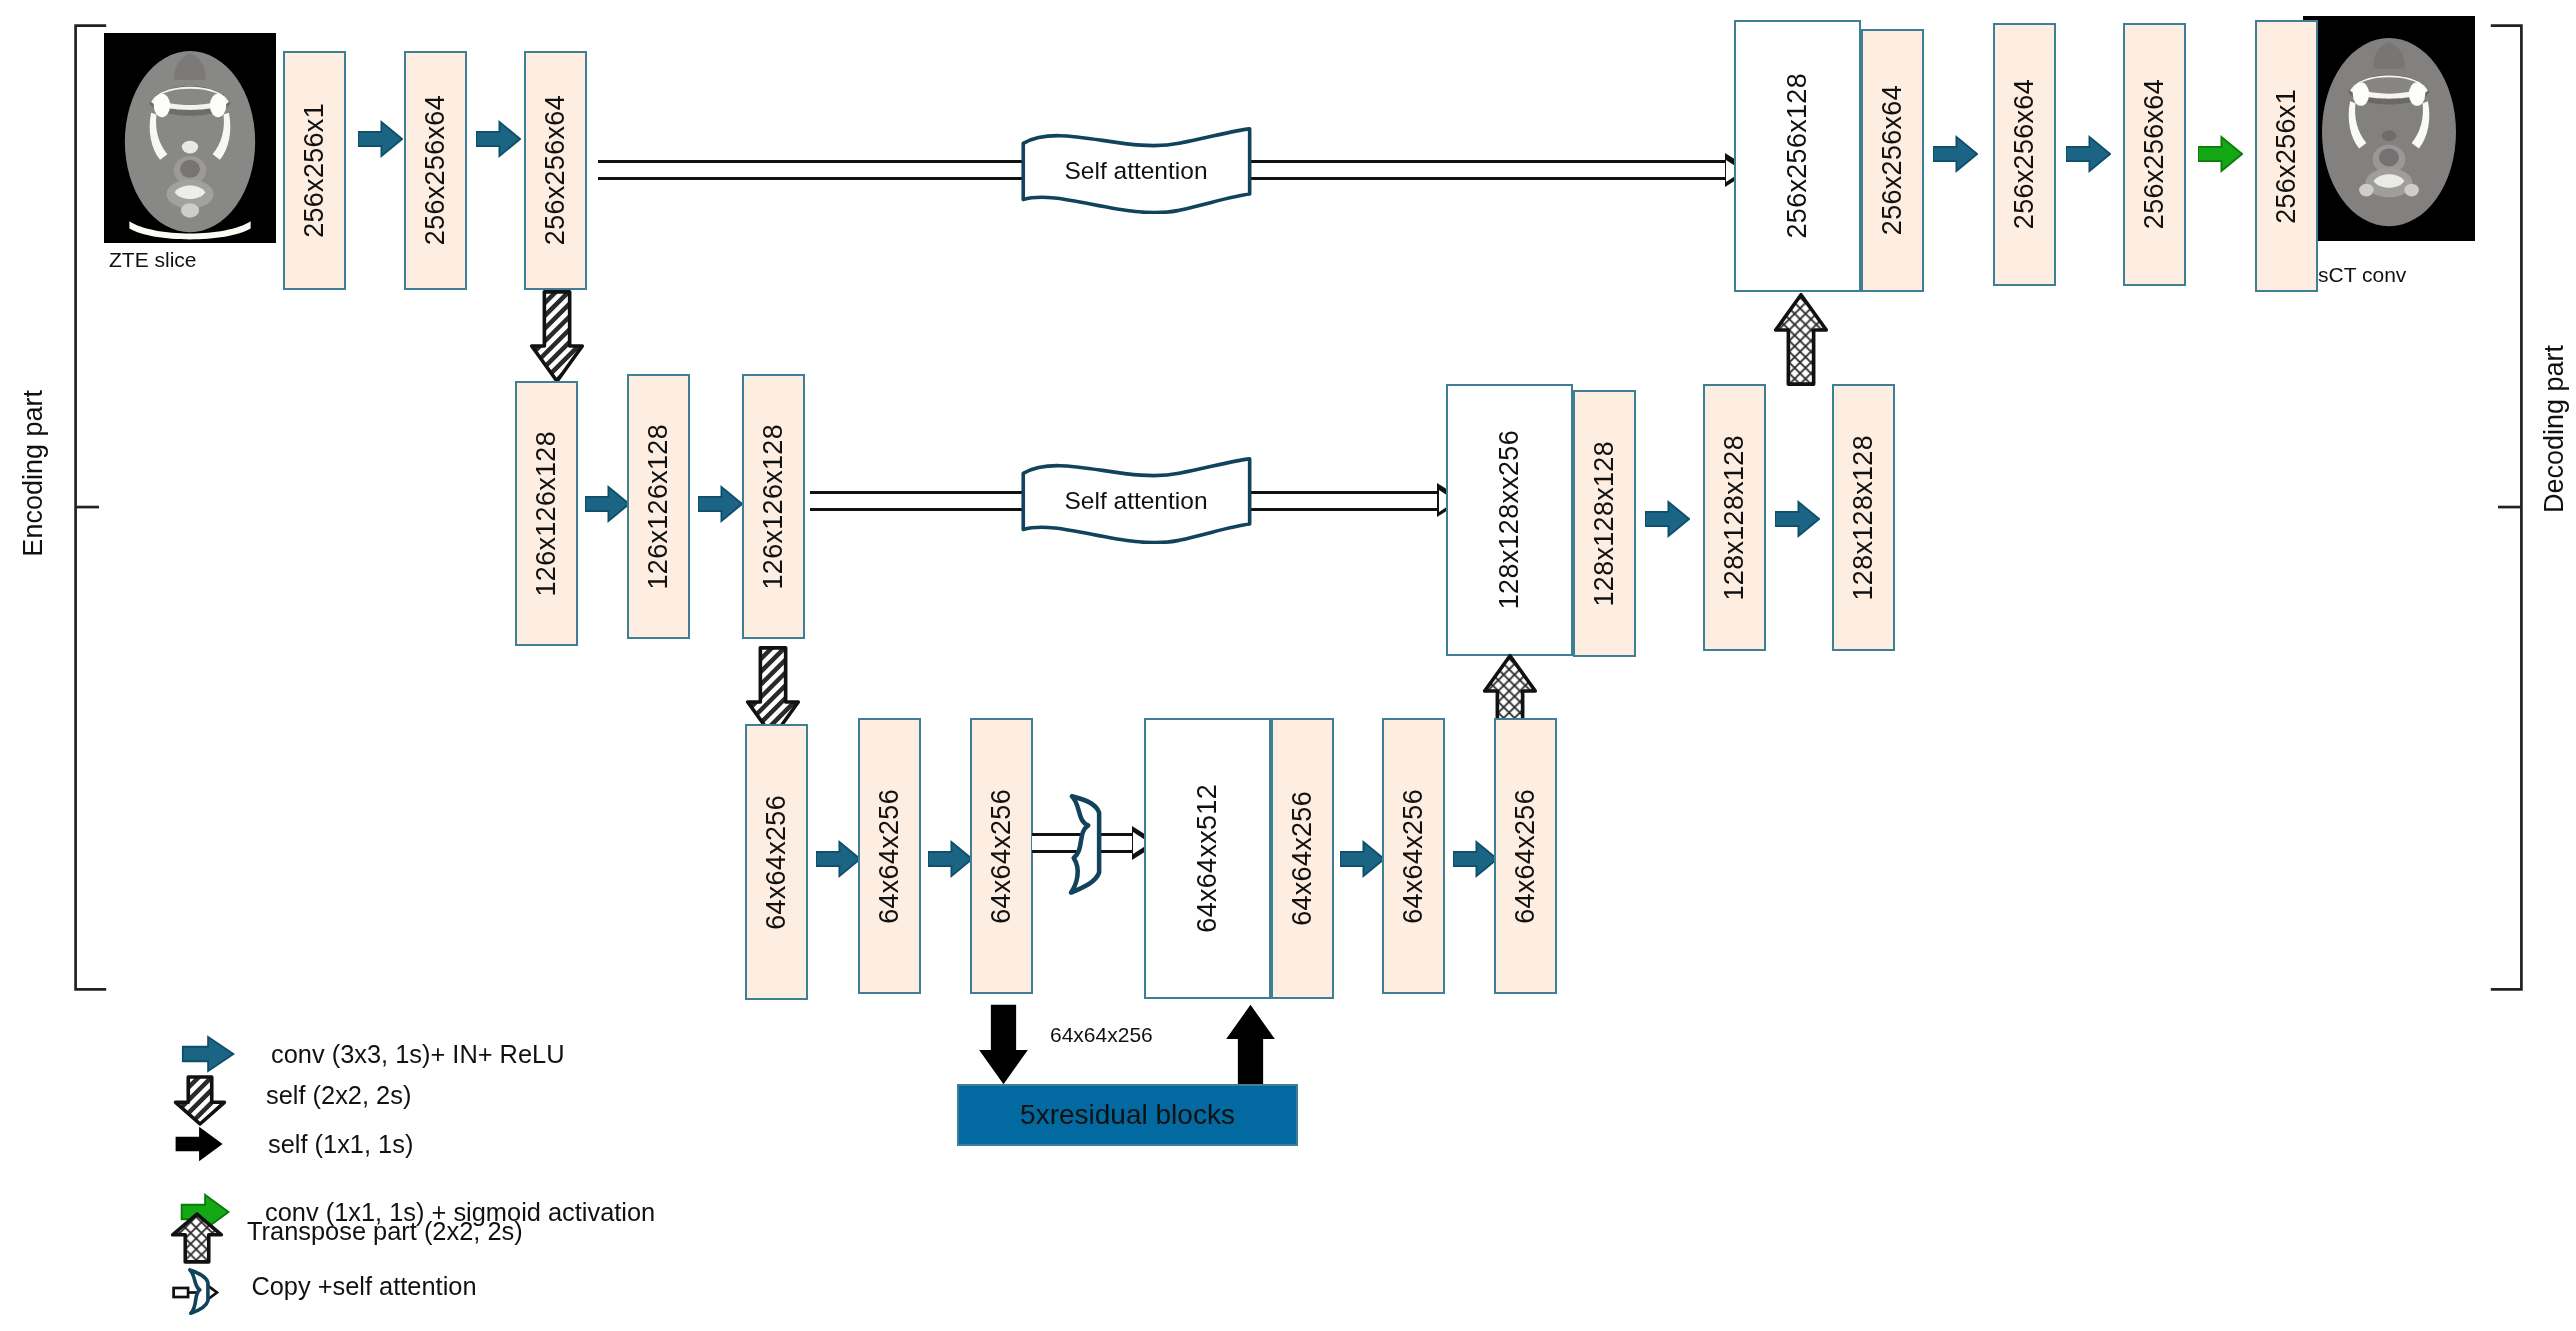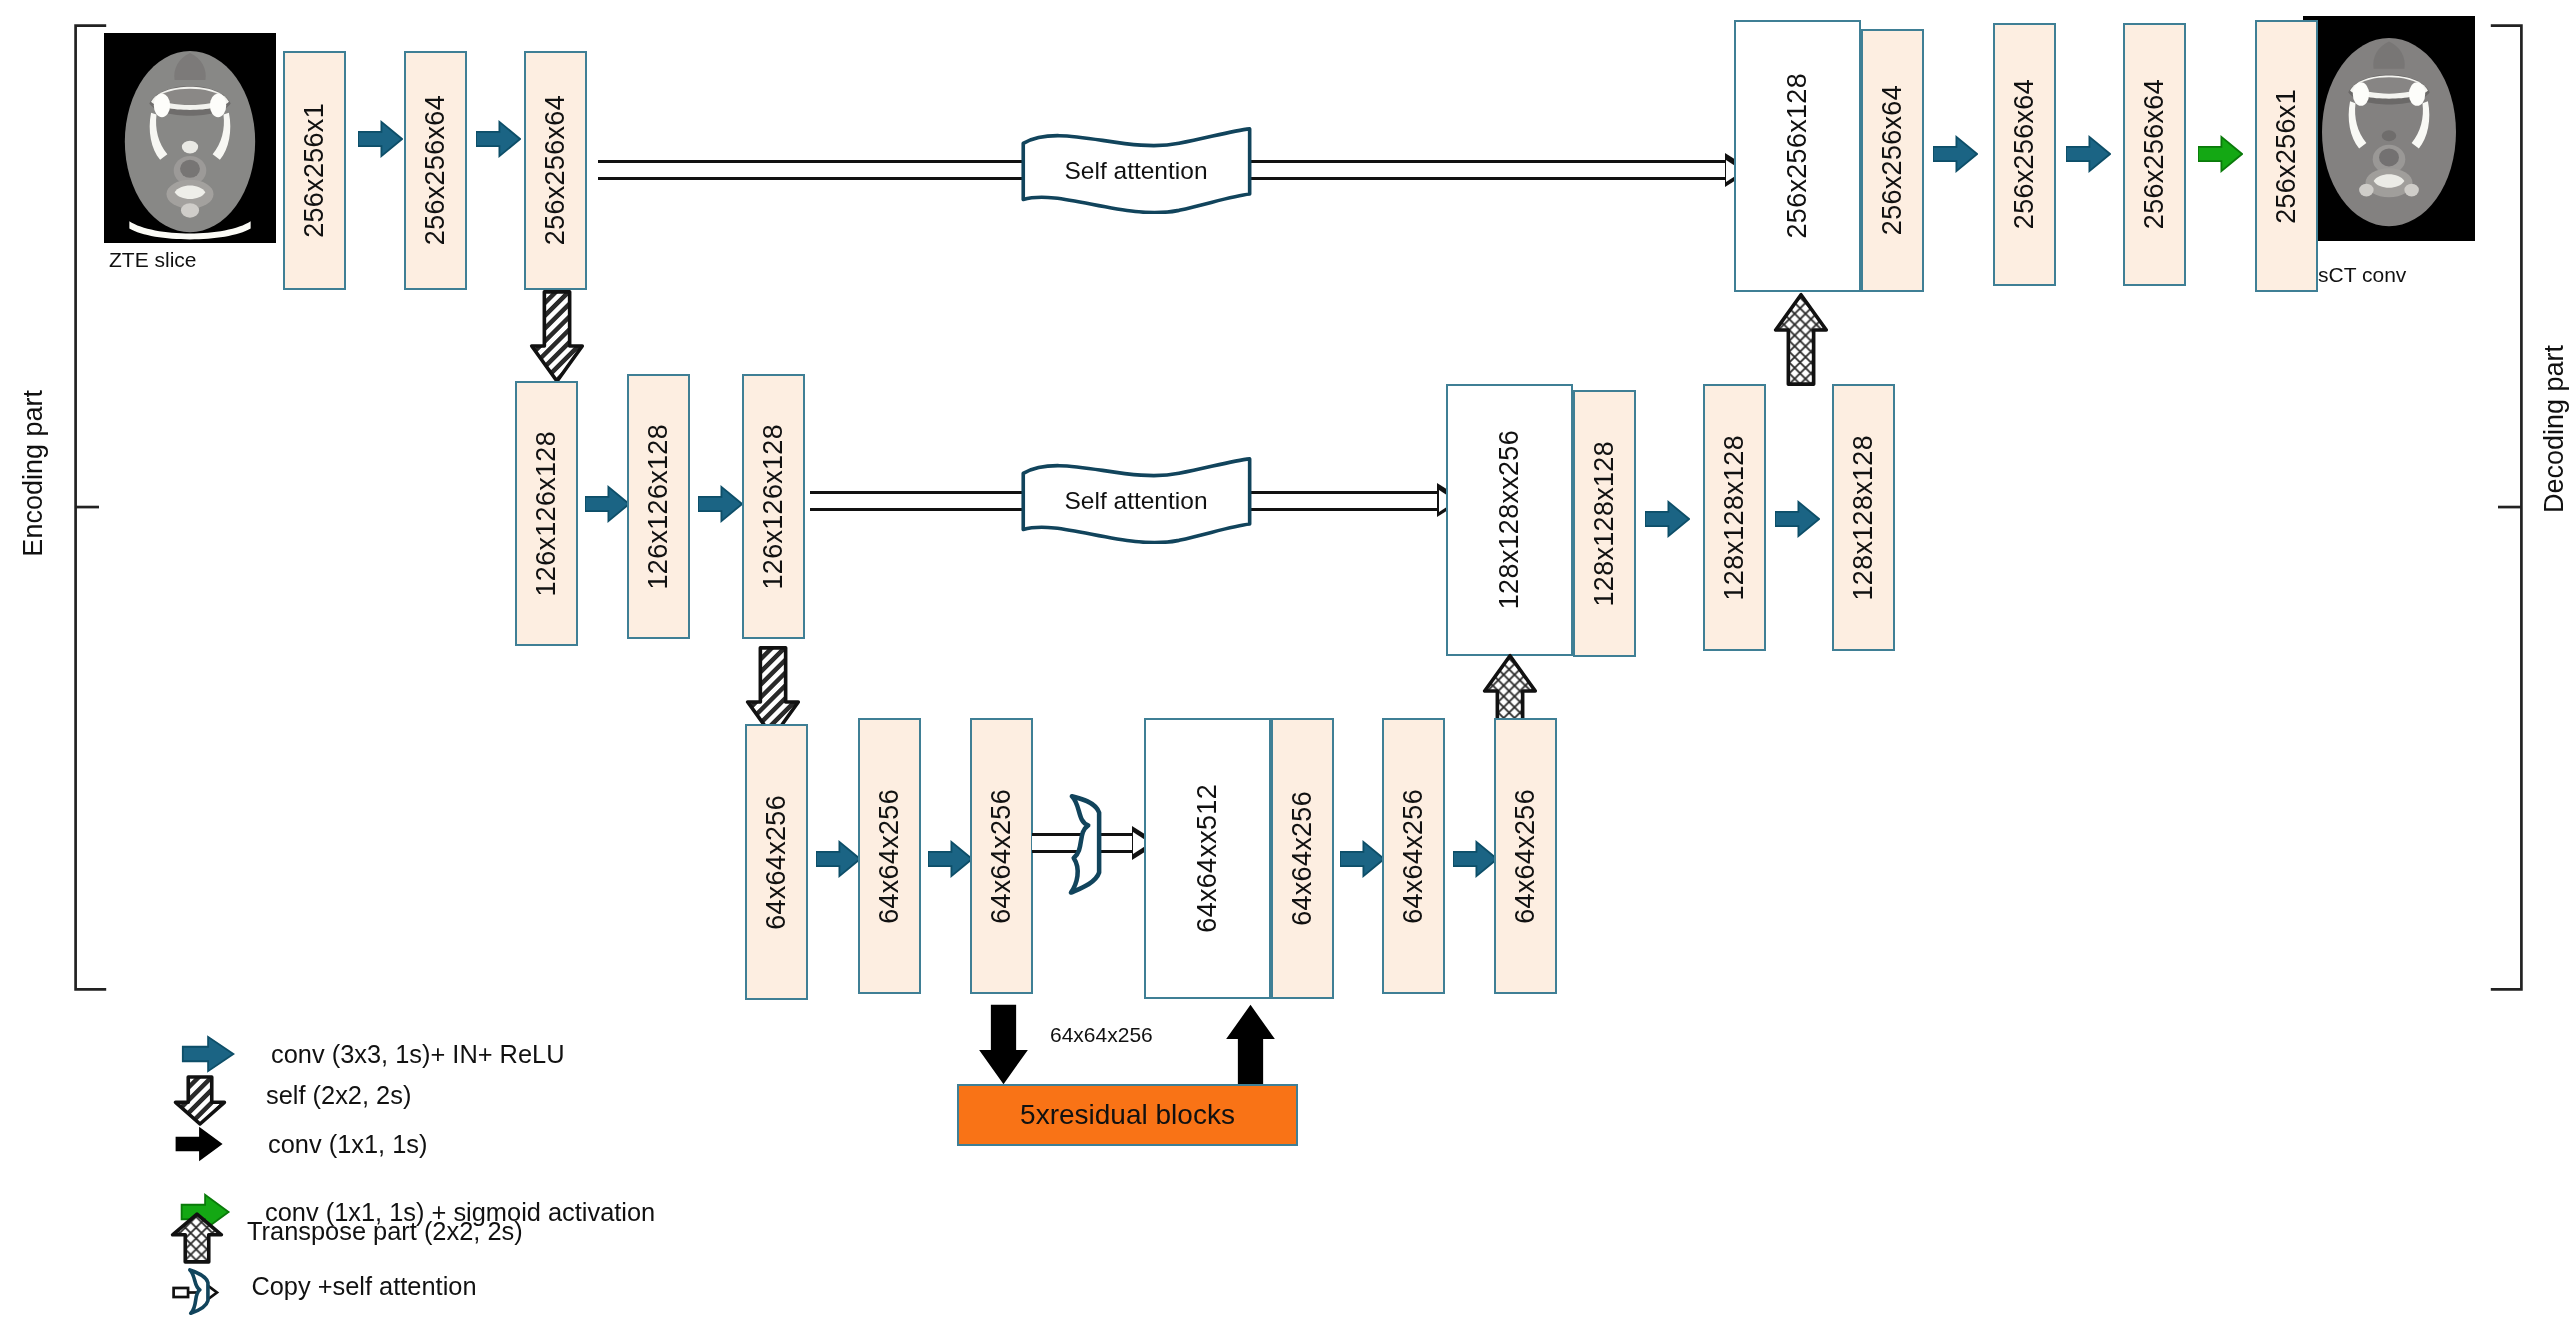--- a/index.html
+++ b/index.html
@@ -32,21 +32,21 @@
   .sa{position:absolute;}
   .sa .txt{position:absolute;left:0;top:0;width:100%;height:100%;
            display:flex;align-items:center;justify-content:center;
            font-size:24.5px;color:#111;}
 
   
   .vert-arrow{position:absolute;}
 
   
   .resblock{position:absolute;box-sizing:border-box;border:2.7px solid #3f7f95;
-            background:#f97316;display:flex;align-items:center;justify-content:center;
+            background:#0369a1;display:flex;align-items:center;justify-content:center;
             font-size:28px;color:#111;}
 
   
   .txtlab{position:absolute;font-size:21px;color:#111;white-space:nowrap;}
 
   
   .bracket{position:absolute;}
   .vlabel{position:absolute;writing-mode:vertical-rl;transform:rotate(180deg);
           font-size:27px;color:#111;white-space:nowrap;}
 
@@ -314,21 +314,21 @@
     </span>
     <span class="ltext" style="margin-left:38px;">self (2x2, 2s)</span>
   </div>
 
   <div class="legend-row" style="left:172px;top:1124px;">
     <span class="glyph">
       <svg width="56" height="40" viewBox="0 0 62 44">
         <path d="M4 14 L30 14 L30 3 L56 22 L30 41 L30 30 L4 30 Z" fill="#000"></path>
       </svg>
     </span>
-    <span class="ltext" style="margin-left:40px;">conv (1x1, 1s)</span>
+    <span class="ltext" style="margin-left:40px;">self (1x1, 1s)</span>
   </div>
 
   <div class="legend-row" style="left:178px;top:1192px;">
     <span class="glyph">
       <svg width="56" height="40" viewBox="0 0 62 44">
         <path d="M4 14 L30 14 L30 3 L56 22 L30 41 L30 30 L4 30 Z" fill="#14a814" stroke="#0a7a0a" stroke-width="2"></path>
       </svg>
     </span>
     <span class="ltext" style="margin-left:31px;">conv (1x1, 1s) + sigmoid activation</span>
   </div>

